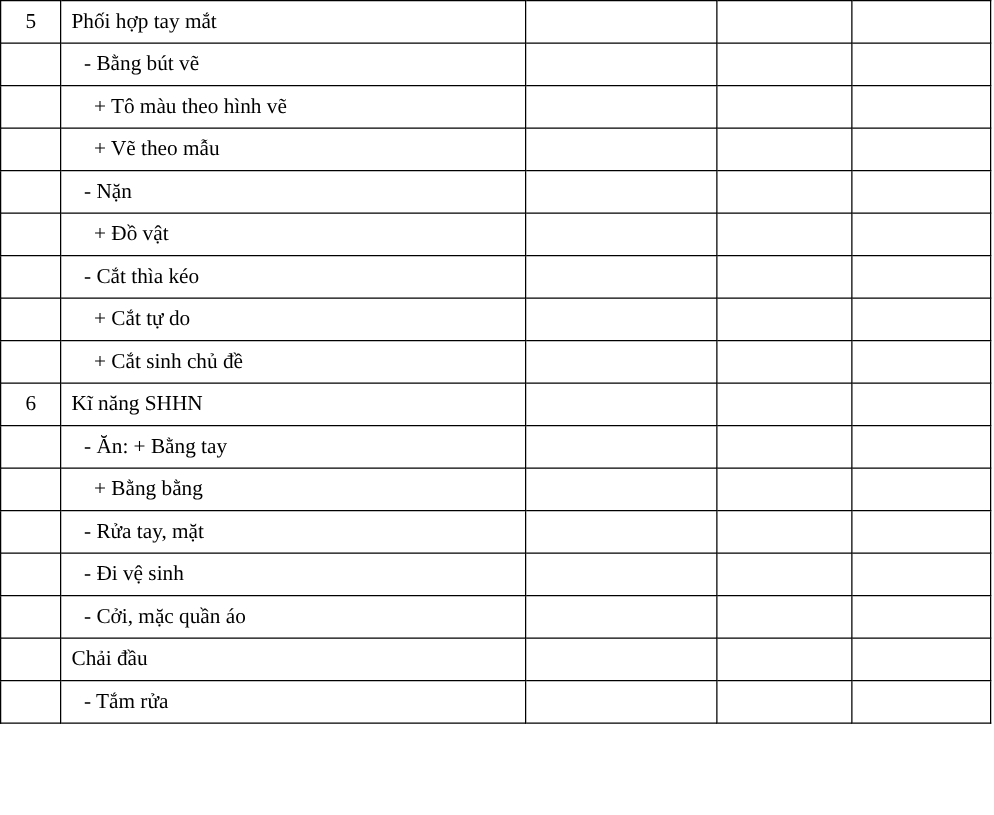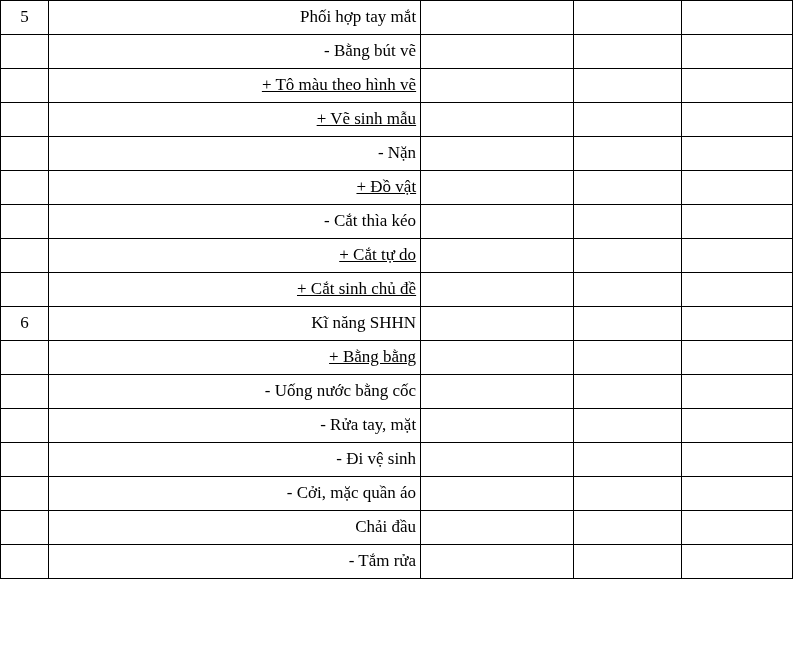--- a/index.html
+++ b/index.html
@@ -34,38 +34,37 @@
     height: 34px;
     box-sizing: border-box;
   }
   td.col-num {
     width: 48px;
     text-align: center;
     font-size: 17px;
   }
   td.col-content {
     width: 370px;
-    text-align: right;
+    text-align: left;
   }
   td.col-a { width: 152px; }
   td.col-b { width: 108px; }
   td.col-c { width: 110px; }
 
   .cell-text {
     display: block;
     padding-left: 8px;
     padding-right: 4px;
     white-space: nowrap;
   }
   .cell-text.indent {
     padding-left: 18px;
   }
   .cell-text.indent2 {
     padding-left: 26px;
-    text-decoration: underline;
   }
   .num-text {
     display: block;
     text-align: center;
   }
   .blank {
     display: block;
     min-height: 18px;
   }
 </style>
@@ -124,21 +123,21 @@
           </td>
           <td class="col-c">
             <span class="cell-text blank"></span>
           </td>
         </tr>
         <tr>
           <td class="col-num">
             <span class="num-text"></span>
           </td>
           <td class="col-content">
-            <span class="cell-text indent2">+ Vẽ sinh mẫu</span>
+            <span class="cell-text indent2">+ Vẽ theo mẫu</span>
           </td>
           <td class="col-a">
             <span class="cell-text blank"></span>
           </td>
           <td class="col-b">
             <span class="cell-text blank"></span>
           </td>
           <td class="col-c">
             <span class="cell-text blank"></span>
           </td>
@@ -243,38 +242,38 @@
           </td>
           <td class="col-c">
             <span class="cell-text blank"></span>
           </td>
         </tr>
         <tr>
           <td class="col-num">
             <span class="num-text"></span>
           </td>
           <td class="col-content">
+            <span class="cell-text indent">- Ăn: + Bằng tay</span>
+          </td>
+          <td class="col-a">
+            <span class="cell-text blank"></span>
+          </td>
+          <td class="col-b">
+            <span class="cell-text blank"></span>
+          </td>
+          <td class="col-c">
+            <span class="cell-text blank"></span>
+          </td>
+        </tr>
+        <tr>
+          <td class="col-num">
+            <span class="num-text"></span>
+          </td>
+          <td class="col-content">
             <span class="cell-text indent2">+ Bằng bằng</span>
-          </td>
-          <td class="col-a">
-            <span class="cell-text blank"></span>
-          </td>
-          <td class="col-b">
-            <span class="cell-text blank"></span>
-          </td>
-          <td class="col-c">
-            <span class="cell-text blank"></span>
-          </td>
-        </tr>
-        <tr>
-          <td class="col-num">
-            <span class="num-text"></span>
-          </td>
-          <td class="col-content">
-            <span class="cell-text indent">- Uống nước bằng cốc</span>
           </td>
           <td class="col-a">
             <span class="cell-text blank"></span>
           </td>
           <td class="col-b">
             <span class="cell-text blank"></span>
           </td>
           <td class="col-c">
             <span class="cell-text blank"></span>
           </td>

